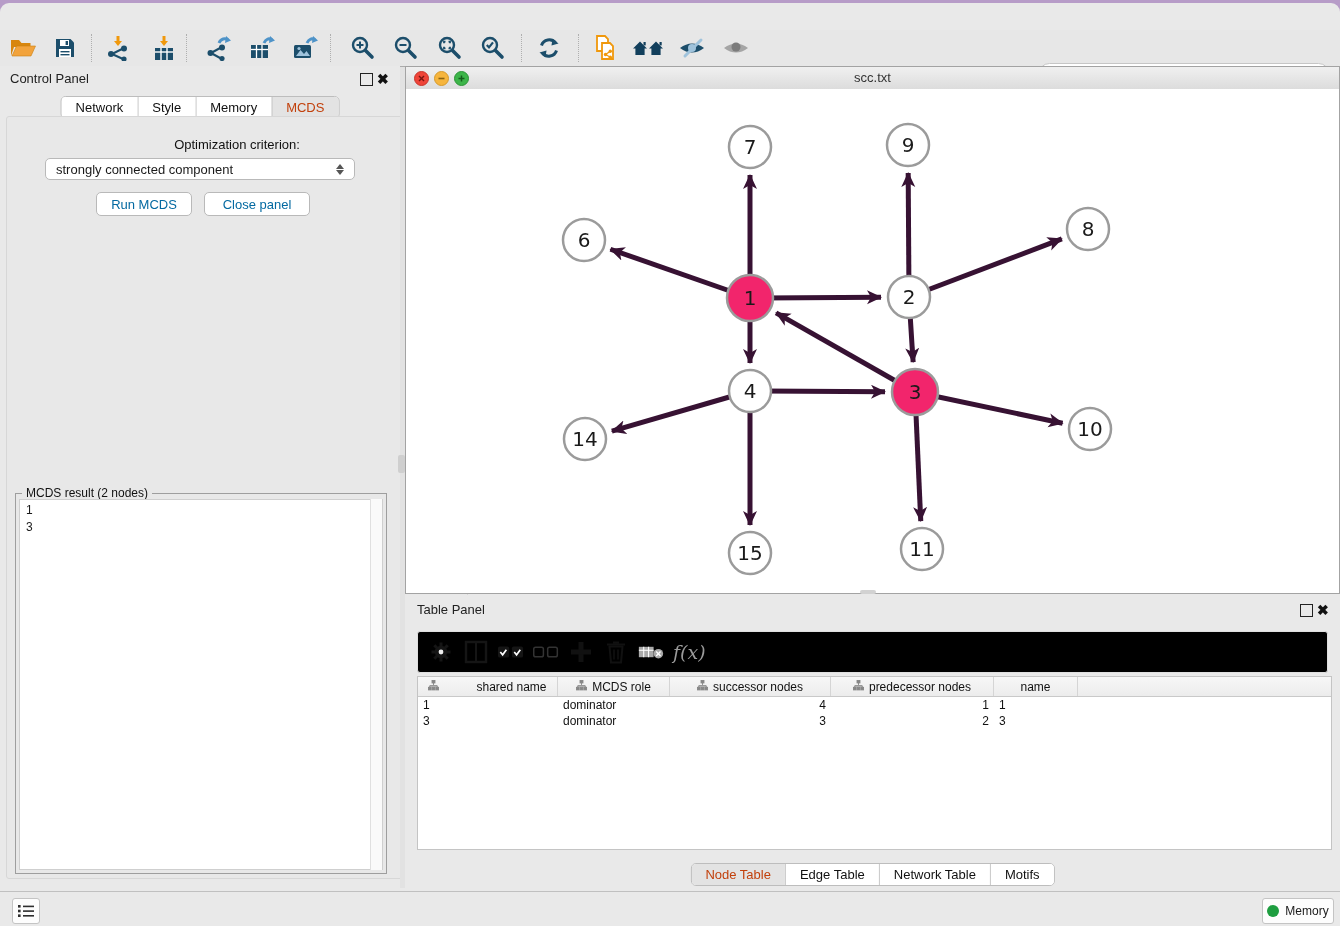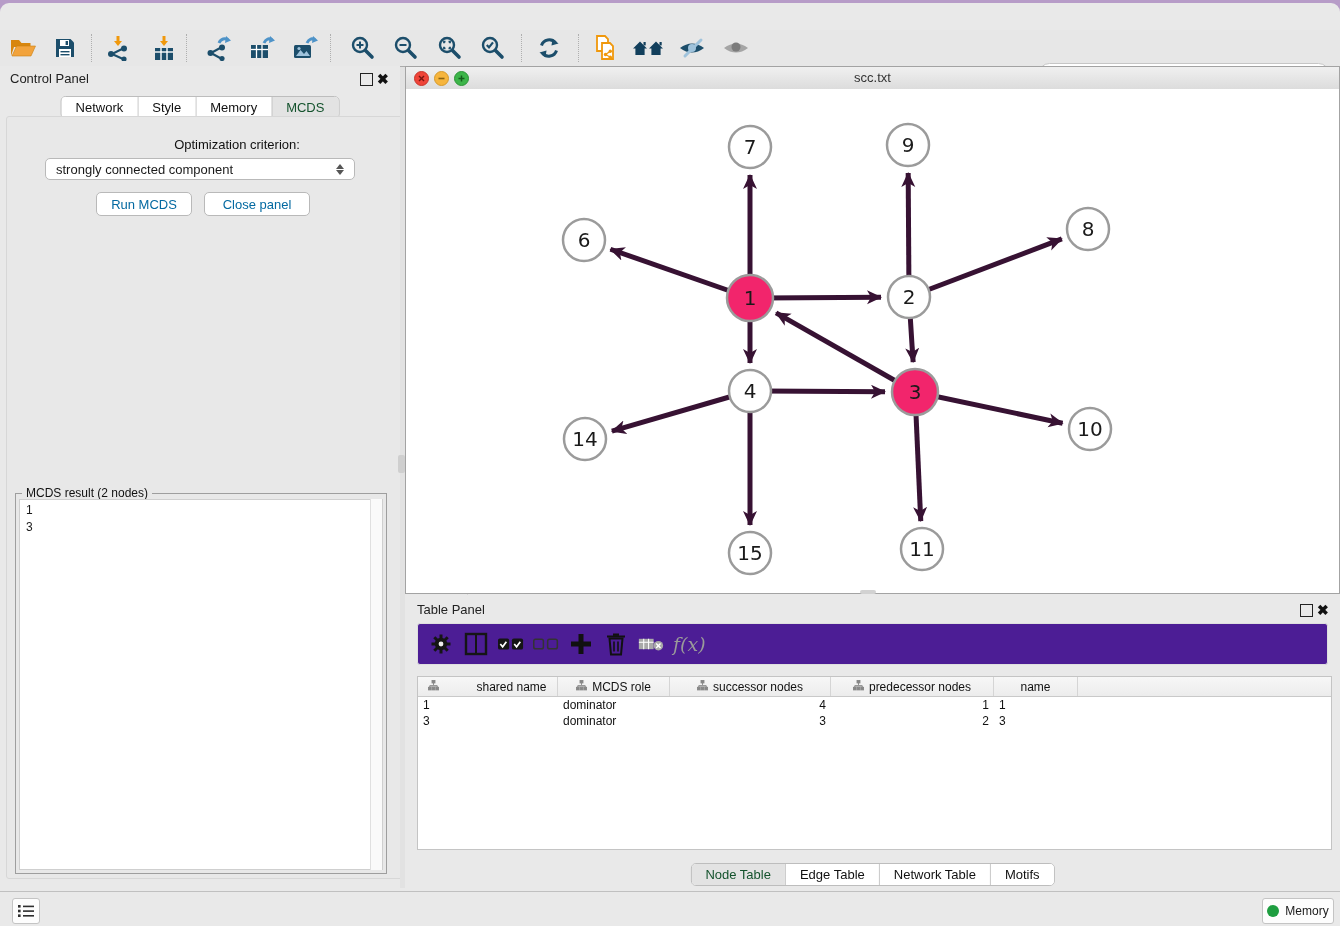--- a/index.html
+++ b/index.html
@@ -23,21 +23,21 @@
   
   .control-panel{position:absolute;left:0;top:66px;width:400px;height:821px;background:#E9E9E9;}
   .panel-titlerow{position:absolute;left:0;top:4px;width:100%;height:18px;}
   .panel-title{position:absolute;left:10px;top:1px;font-size:13px;color:#222;}
   .float-ic{position:absolute;width:11px;height:11px;border:1.5px solid #222;top:3px;}
   .close-ic{position:absolute;top:1px;font-weight:bold;color:#111;font-size:14px;}
   .segmented{display:flex;border:1px solid #BDBDBD;border-radius:5px;overflow:hidden;background:#fff;height:21px;}
   .seg{display:flex;align-items:center;justify-content:center;padding:0 14px;font-size:13px;color:#111;background:#fff;
        border-left:1px solid #C9C9C9;cursor:default;white-space:nowrap;}
   .seg:first-child{border-left:none;}
-  .seg.disabled{background:#E3E3E3;color:#14532d;}
+  .seg.disabled{background:#E3E3E3;color:#c2410c;}
   .cp-tabs{position:absolute;left:50%;transform:translateX(-50%);top:30px;}
   .cp-pane{position:absolute;left:6px;top:50px;width:462px;height:763px;background:#E8E8E8;
            border:1px solid #D7D7D7;border-radius:3px;box-sizing:border-box;}
   .opt-label{position:absolute;left:0;top:20px;width:100%;text-align:center;font-size:13px;color:#111;}
   .dropdown{position:absolute;left:38px;top:41px;width:310px;height:22px;background:#fff;border:1px solid #B9B9B9;
             border-radius:5px;display:flex;align-items:center;padding:0 10px;box-sizing:border-box;font-size:13px;}
   .dd-chev{margin-left:auto;display:flex;flex-direction:column;align-items:center;gap:1px;}
   .dd-chev i{display:block;width:0;height:0;border-left:4px solid transparent;border-right:4px solid transparent;}
   .dd-chev .up{border-bottom:5px solid #555;}
   .dd-chev .dn{border-top:5px solid #555;}
@@ -53,21 +53,21 @@
   .vgrip{position:absolute;left:398px;top:455px;width:7px;height:18px;background:#CFCFCF;border-radius:2px;}
   .network-window{position:absolute;left:405px;top:66px;width:935px;height:528px;border:1px solid #A3A3A3;box-sizing:border-box;background:#fff;}
   .net-titlebar{position:absolute;left:0;top:0;width:100%;height:22px;background:linear-gradient(#F0F0F0,#DCDCDC);
                 border-bottom:1px solid #B3B3B3;}
   .net-title{position:absolute;left:0;top:3px;width:100%;text-align:center;font-size:13px;color:#333;}
   .light{position:absolute;top:4px;width:13px;height:13px;border-radius:50%;display:flex;align-items:center;justify-content:center;}
   .net-canvas{position:absolute;left:0;top:22px;width:933px;height:504px;background:#fff;overflow:hidden;}
   .hgrip{position:absolute;left:860px;top:590px;width:16px;height:4px;background:#D2D2D2;border-radius:2px;}
   
   .table-panel{position:absolute;left:405px;top:595px;width:935px;height:293px;background:#E9E9E9;}
-  .tp-toolbar{position:absolute;left:12px;top:28px;width:911px;height:42px;background:#4c1d95;border:1px solid #DFDFDF;
+  .tp-toolbar{position:absolute;left:12px;top:36px;width:911px;height:42px;background:#000000;border:1px solid #DFDFDF;
               border-radius:3px;display:flex;align-items:center;gap:9px;padding-left:10px;box-sizing:border-box;}
   .tp-ic{display:flex;align-items:center;justify-content:center;width:26px;height:26px;}
   .fx{font-family:"DejaVu Serif",serif;font-style:italic;color:#9A9A9A;font-size:19px;}
   .tbl{position:absolute;left:12px;top:81px;width:915px;height:174px;background:#fff;border:1px solid #C4C4C4;box-sizing:border-box;overflow:hidden;}
   .tbl-head{display:flex;height:19px;background:linear-gradient(#F7F7F7,#ECECEC);border-bottom:1px solid #C9C9C9;}
   .th{display:flex;align-items:center;justify-content:center;gap:5px;font-size:12px;color:#111;border-right:1px solid #D5D5D5;
       box-sizing:border-box;height:100%;}
   .trow{display:flex;height:16px;}
   .td{font-size:12px;color:#111;box-sizing:border-box;padding:1px 5px;overflow:hidden;white-space:nowrap;}
   .tp-tabs{position:absolute;left:50%;transform:translateX(-50%);top:268px;}

